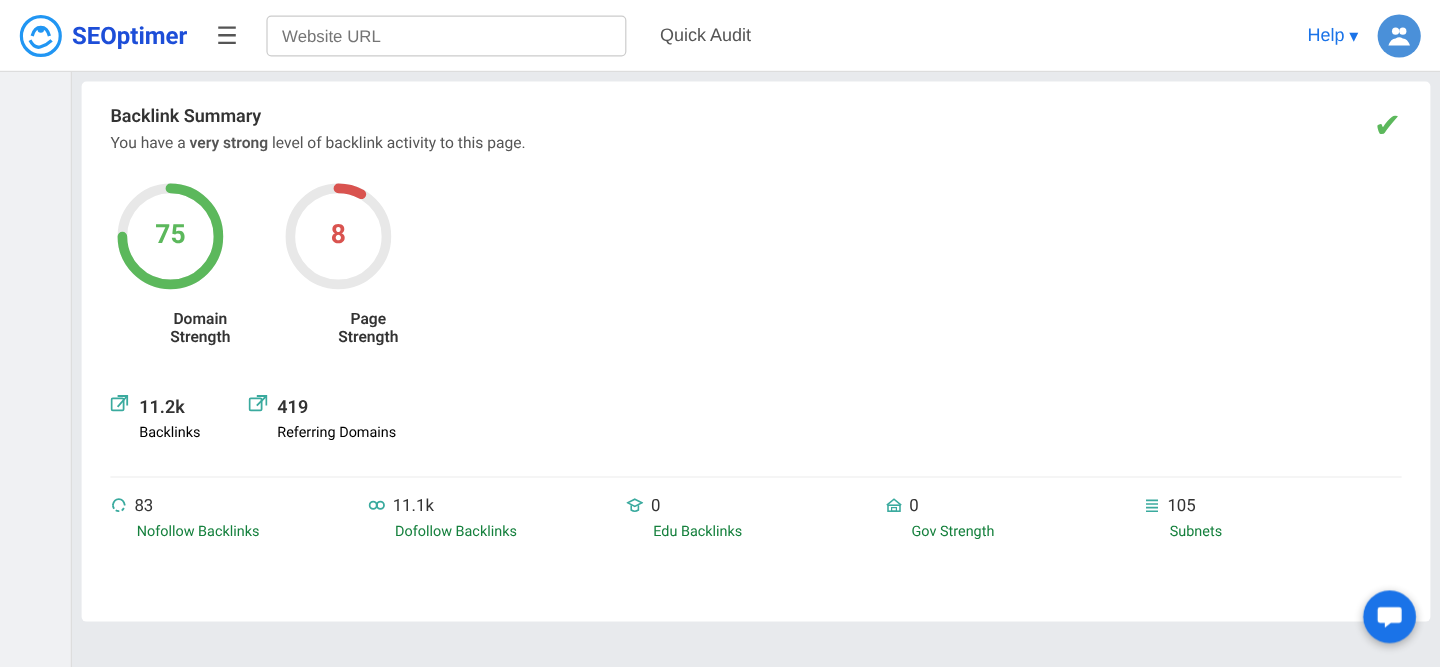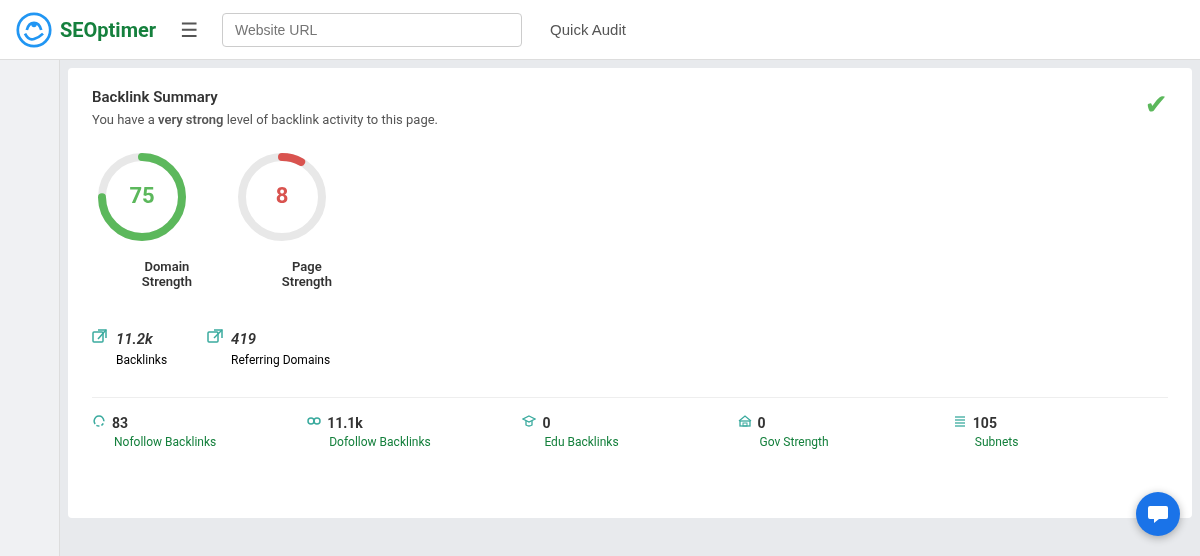--- a/index.html
+++ b/index.html
@@ -26,21 +26,21 @@
       align-items: center;
       gap: 8px;
     }
     .logo-icon {
       width: 36px;
       height: 36px;
     }
     .logo-text {
       font-size: 20px;
       font-weight: 700;
-      color: #15803d;
+      color: #1d4ed8;
     }
     .hamburger {
       font-size: 20px;
       color: #555;
       cursor: pointer;
       padding: 4px 8px;
     }
     .url-input {
       flex: 1;
       max-width: 300px;
@@ -214,21 +214,20 @@
       align-items: flex-start;
       gap: 4px;
     }
     .stat-top {
       display: flex;
       align-items: center;
       gap: 8px;
       font-size: 15px;
       font-weight: 600;
       color: #333;
-      font-style: italic;
     }
     .stat-icon {
       color: #3aa;
       font-size: 16px;
     }
     .stat-sub {
       font-size: 12px;
       color: #000000;
       margin-left: 24px;
     }
@@ -243,24 +242,23 @@
     }
     .bottom-stat-item {
       display: flex;
       flex-direction: column;
       align-items: flex-start;
       gap: 4px;
       flex: 1;
     }
     .bottom-stat-top {
       display: flex;
-      align-items: center;
       gap: 6px;
       font-size: 14px;
-      font-weight: 700;
+      font-weight: 400;
       color: #333;
     }
     .bottom-stat-icon {
       color: #3aa;
       font-size: 14px;
     }
     .bottom-stat-sub {
       font-size: 12px;
       color: #15803d;
       margin-left: 22px;
@@ -293,20 +291,33 @@
       <circle cx="20" cy="20" r="18" fill="none" stroke="#2196F3" stroke-width="3"></circle>
       <path d="M12 20 Q14 12 20 12 Q26 12 28 20" fill="none" stroke="#2196F3" stroke-width="3"></path>
       <path d="M10 24 Q14 32 20 30 Q26 28 30 24" fill="none" stroke="#2196F3" stroke-width="3"></path>
       <circle cx="20" cy="14" r="3" fill="#2196F3"></circle>
     </svg>
     <span class="logo-text">SEOptimer</span>
   </div>
   <div class="hamburger">☰</div>
   <input class="url-input" type="text" placeholder="Website URL" style="">
   <button class="quick-audit-btn">Quick Audit</button>
+  <div class="header-right">
+    <button class="help-btn">
+      <span>Help</span>
+      <span>▾</span>
+    </button>
+    <div class="avatar-icon">
+      <svg width="24" height="24" viewBox="0 0 24 24" fill="white">
+        <circle cx="9" cy="8" r="3"></circle>
+        <circle cx="15" cy="8" r="3"></circle>
+        <path d="M3 20 Q5 14 9 14 Q12 12 15 14 Q19 14 21 20" fill="white"></path>
+      </svg>
+    </div>
+  </div>
 </div>
 
 <div class="main-area">
   <div class="sidebar"></div>
   <div class="content-wrapper">
     <div class="content-card">
 
       <div class="checkmark">✔</div>
 
       <div class="section-title">Backlink Summary</div>

